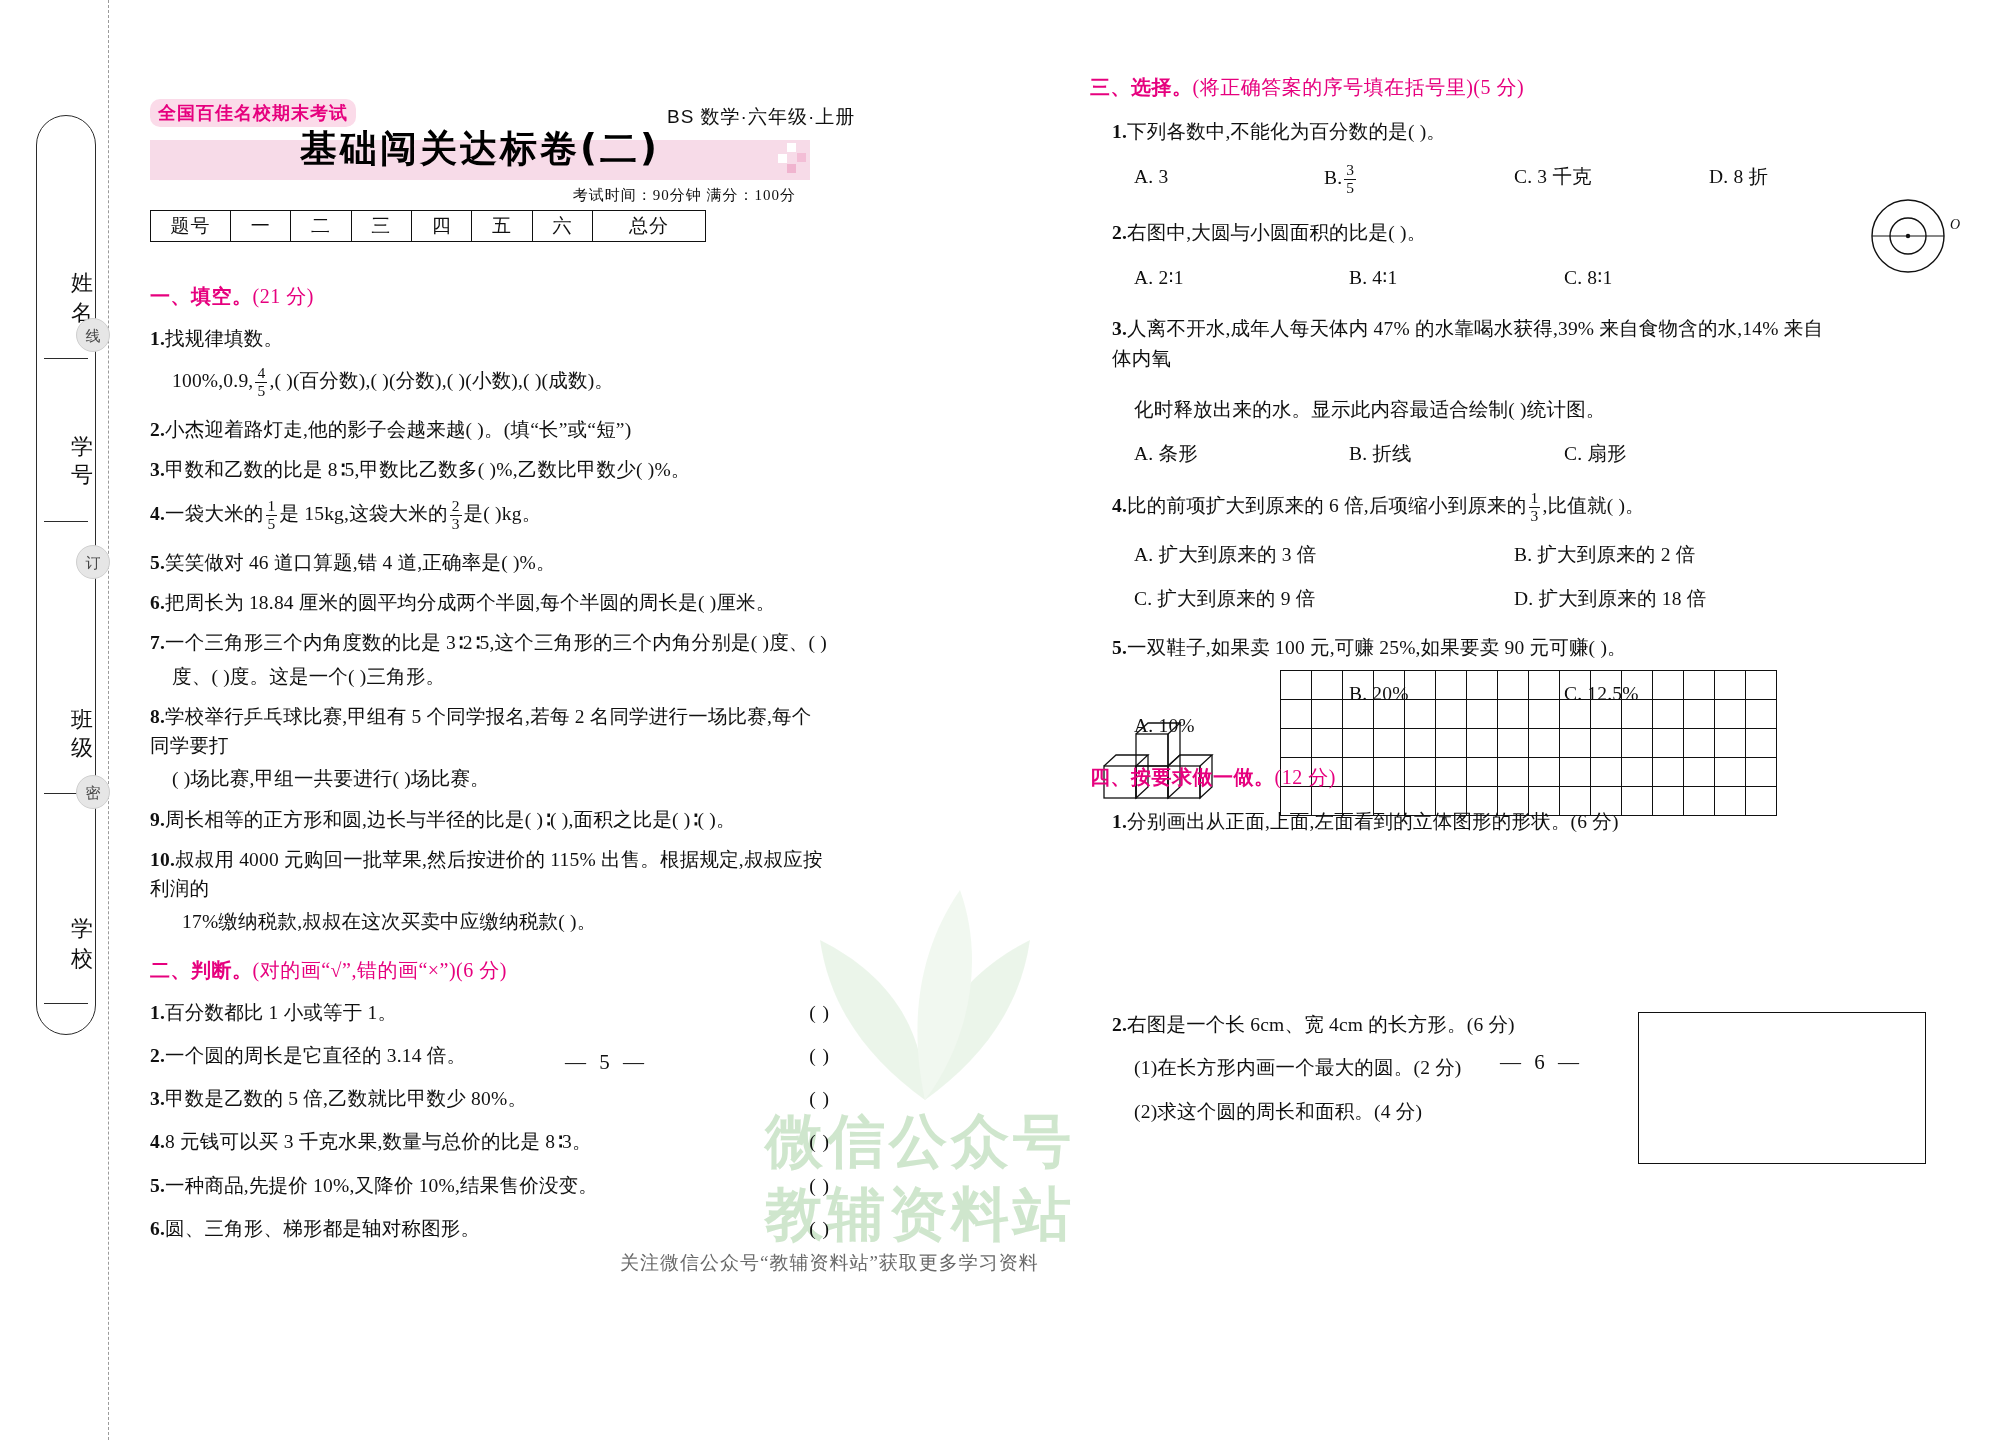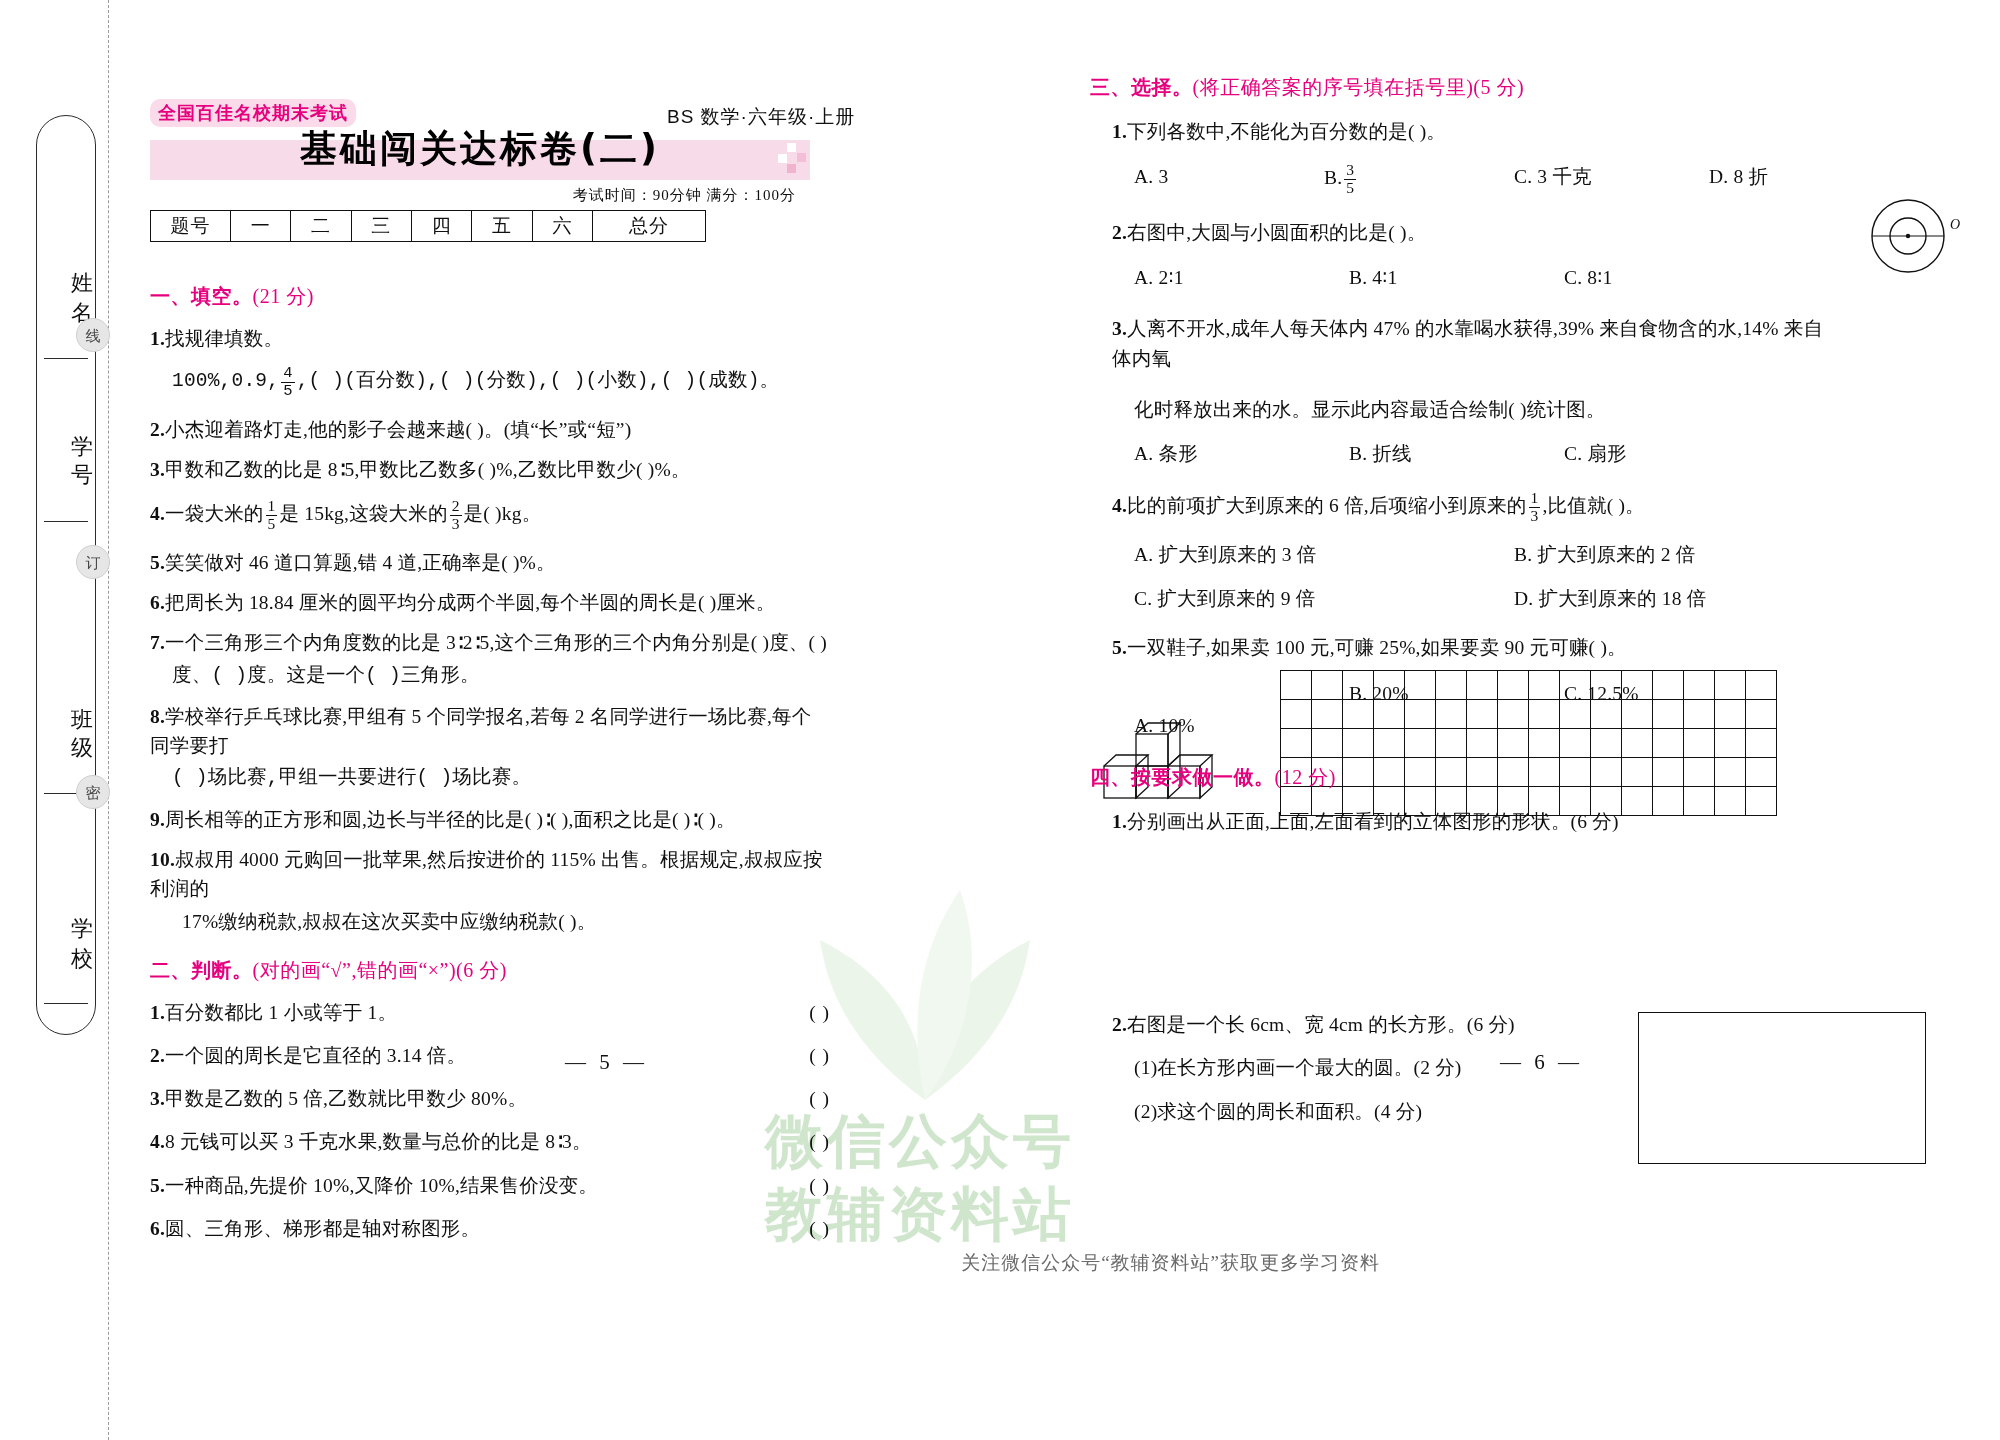--- a/index.html
+++ b/index.html
@@ -20,21 +20,21 @@
     left:760px; top:860px; width:330px; height:250px;
     opacity:.5;
   }
   .wm-text {
     left:640px; top:1105px; width:560px; text-align:center;
     color:#cfe6cd; font-weight:bold; font-size:58px; line-height:1.25;
     font-family:"DejaVu Sans","Liberation Sans",sans-serif;
     letter-spacing:4px;
   }
   .wm-foot {
-    left:620px; top:1250px; width:760px; text-align:right;
+    left:620px; top:1250px; width:760px; text-align:left;
     color:#6a6a6a; font-size:19px; letter-spacing:1px;
   }
 
   
   .vline { position:absolute; left:108px; top:0; bottom:0; width:1px;
            border-left:1px dashed #9a9a9a; }
   .infobox {
     position:absolute; left:36px; top:115px; width:60px; height:920px;
     border:1.5px solid #2b2b2b; border-radius:30px;
   }
@@ -98,21 +98,21 @@
   .sec {
     color:#e6007e; font-weight:bold; font-size:20px; letter-spacing:0.5px;
     font-family:"DejaVu Sans","Liberation Sans",sans-serif;
     margin:0;
   }
   .sec .pts { font-weight:normal; font-family:"Liberation Serif",serif; }
 
   
   .q { font-size:19.5px; line-height:1.5; letter-spacing:.2px; }
   .qn { font-weight:bold; font-family:"Liberation Serif",serif; }
-  .ind { padding-left:22px;font-family:Liberation Mono, monospace; }
+  .ind { padding-left:22px; }
   .frac {
     display:inline-block; vertical-align:-0.52em; text-align:center;
     font-size:15.5px; line-height:1.05; margin:0 2px;
   }
   .frac .num { display:block; border-bottom:1px solid #111; padding:0 2px; }
   .frac .den { display:block; padding:0 2px; }
 
   
   .jrow { position:relative; }
   .jmark { position:absolute; right:0; top:0; font-size:19.5px; letter-spacing:1px; }

